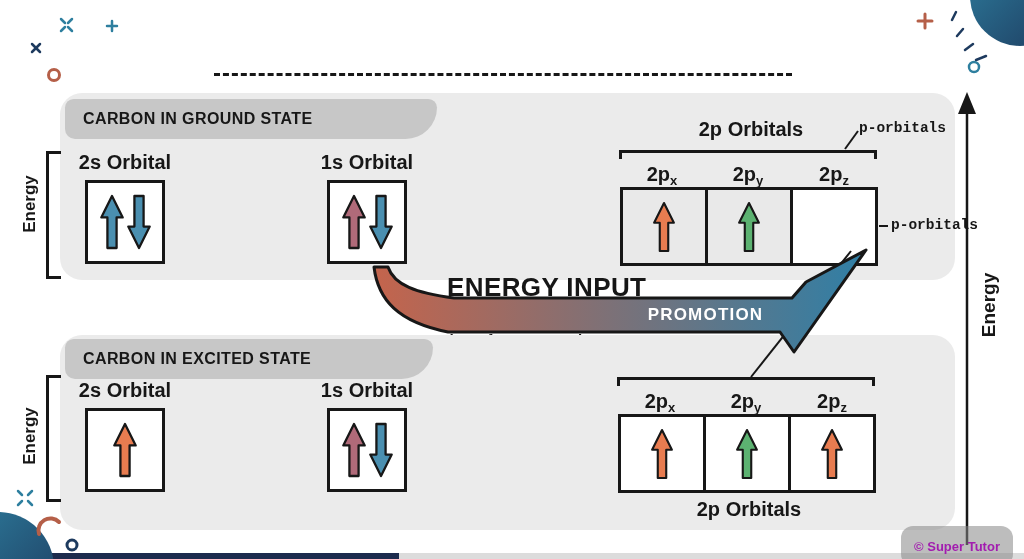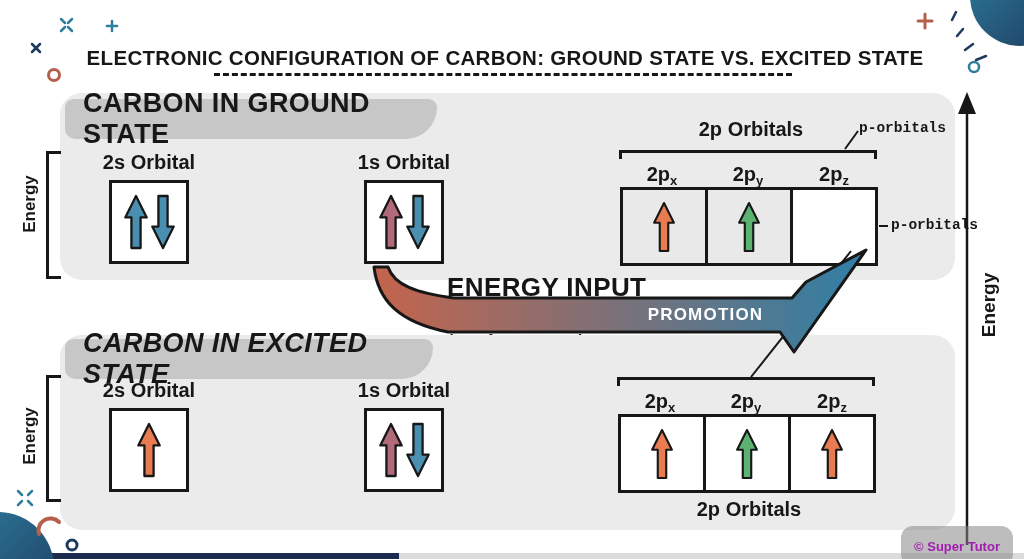--- a/index.html
+++ b/index.html
@@ -13,39 +13,39 @@
           font-size:20.5px;font-weight:800;letter-spacing:.3px;}
   .title-underline{position:absolute;left:214px;top:73px;width:578px;height:0;
           border-top:3.5px dashed var(--ink);}
 
   
   .panel{position:absolute;left:60px;width:895px;background:var(--panel);border-radius:22px;}
   .panel.ground{top:93px;height:187px;}
   .panel.excited{top:335px;height:195px;}
   .sec-header{position:absolute;left:5px;background:var(--header-bar);
           border-radius:12px 12px 44px 14px;display:flex;align-items:center;
-          font-size:27px;font-weight:800;letter-spacing:.4px;padding-left:18px;box-sizing:border-box;}
+          font-size:16px;font-weight:800;letter-spacing:.4px;padding-left:18px;box-sizing:border-box;}
   .panel.ground .sec-header{top:6px;width:372px;height:40px;}
-  .panel.excited .sec-header{top:4px;width:368px;height:40px;font-style:italic;}
+  .panel.excited .sec-header{top:4px;width:368px;height:40px;}
 
   
   .e-bracket{position:absolute;width:12px;border:3px solid var(--ink);border-right:none;}
   .e-bracket.g{left:46px;top:151px;height:122px;}
   .e-bracket.x{left:46px;top:375px;height:121px;}
   .e-side{position:absolute;width:64px;height:20px;text-align:center;
           font-size:17px;font-weight:700;transform:rotate(-90deg);}
   .e-side.g{left:-2px;top:194px;}
   .e-side.x{left:-2px;top:426px;}
 
   
-  .orb-block{position:absolute;width:130px;text-align:center;margin-left:24px;}
+  .orb-block{position:absolute;width:130px;text-align:center;}
   .panel.ground .orb-block{top:58px;}
   .panel.excited .orb-block{top:44px;}
   .orb-block:nth-of-type(2){left:36px;}
-  .orb-block:nth-of-type(3){left:255px;}
+  .orb-block:nth-of-type(3){left:242px;}
   .orb-label{font-size:20px;font-weight:800;margin-bottom:6px;}
   .obox{width:80px;height:84px;border:3px solid var(--ink);background:#fff;margin:0 auto;
         display:flex;align-items:center;justify-content:center;gap:1px;box-sizing:border-box;}
   .e-arrow{width:26px;height:62px;display:block;}
   .p-cell .e-arrow{width:24px;height:58px;}
 
   
   .pgroup{position:absolute;width:264px;}
   .panel.ground .pgroup{left:559px;top:57px;}
   .panel.excited .pgroup{left:557px;top:42px;}
@@ -98,21 +98,20 @@
   .gp1{stop-color:var(--promo-start);}
   .gp2{stop-color:var(--promo-end);}
   .gd1{stop-color:var(--teal);}
   .gd2{stop-color:var(--navy);}
 </style>
 </head>
 <body>
 
 <div class="stage">
 
-  <div class="title2">ELECTRONIC CONFIGURATION OF CARBON: GROUND STATE VS. EXCITED STATE</div>
   <div class="title-underline"></div>
 
   <div class="panel ground">
     <div class="sec-header">CARBON IN GROUND STATE</div>
     <div class="pgroup">
         <div class="pg-title">2p Orbitals</div>
         <div class="pg-bracket"></div>
         <div class="pg-labels">
           <div class="pg-lab"><span class="">2p</span><span class="pg-sub">x</span></div>
           <div class="pg-lab"><span class="">2p</span><span class="pg-sub">y</span></div>

